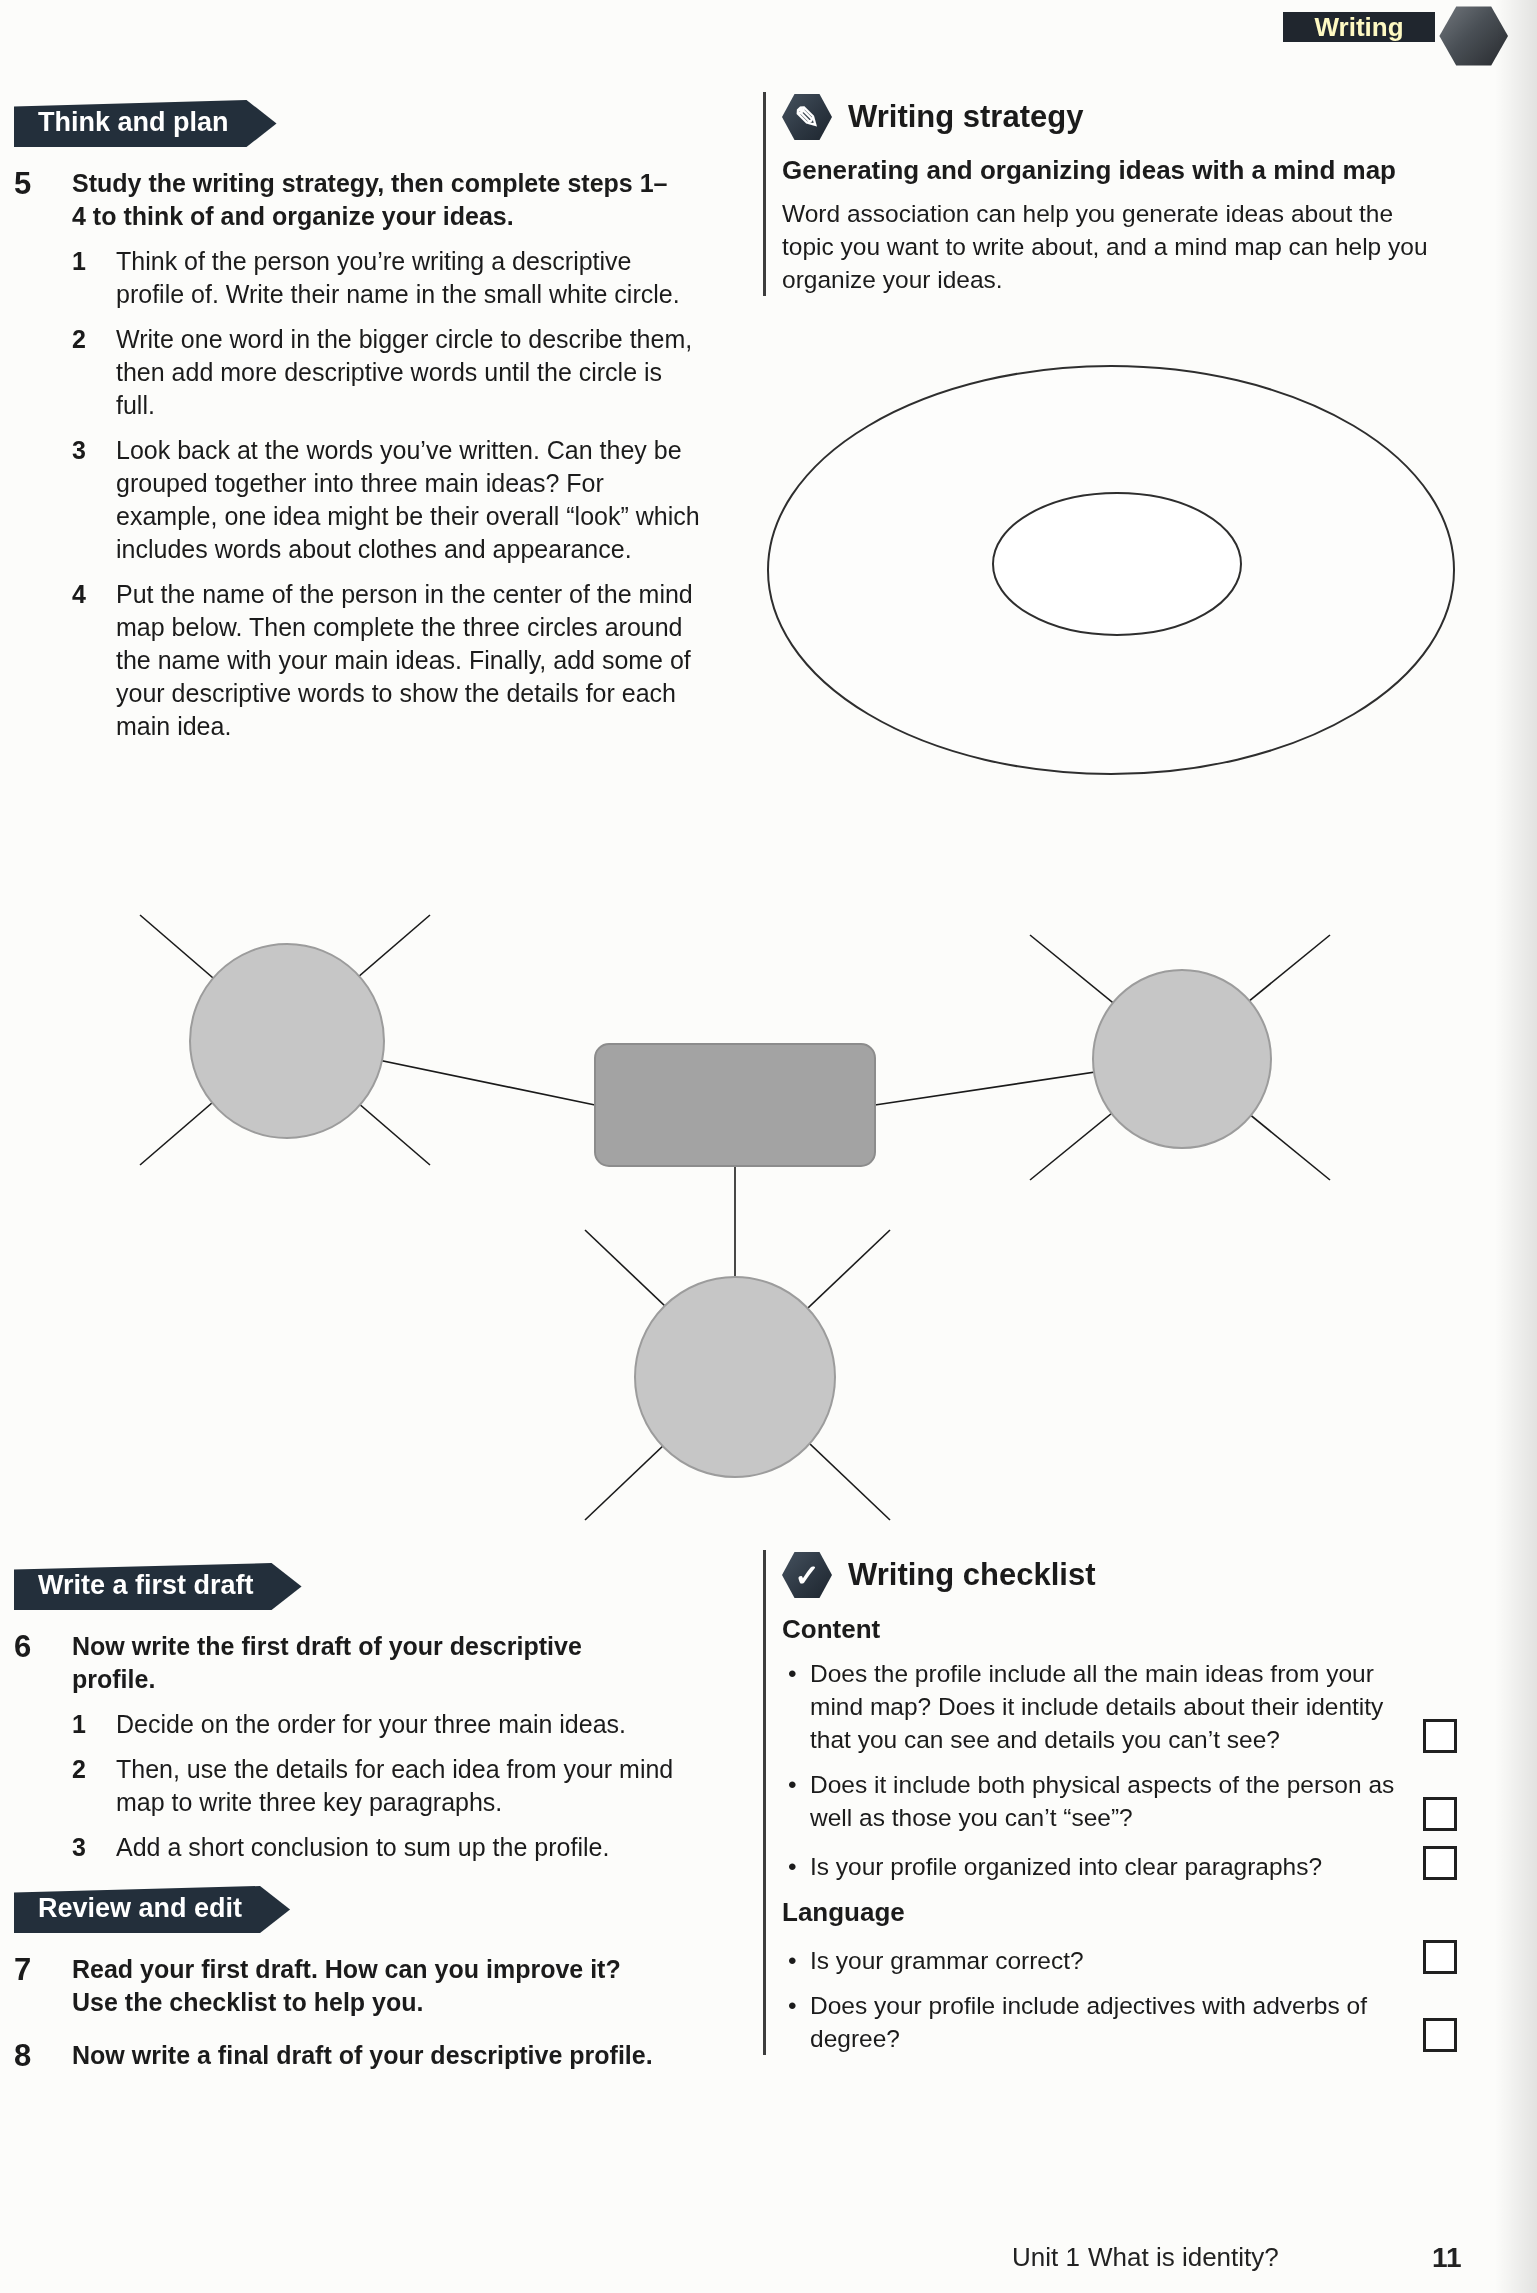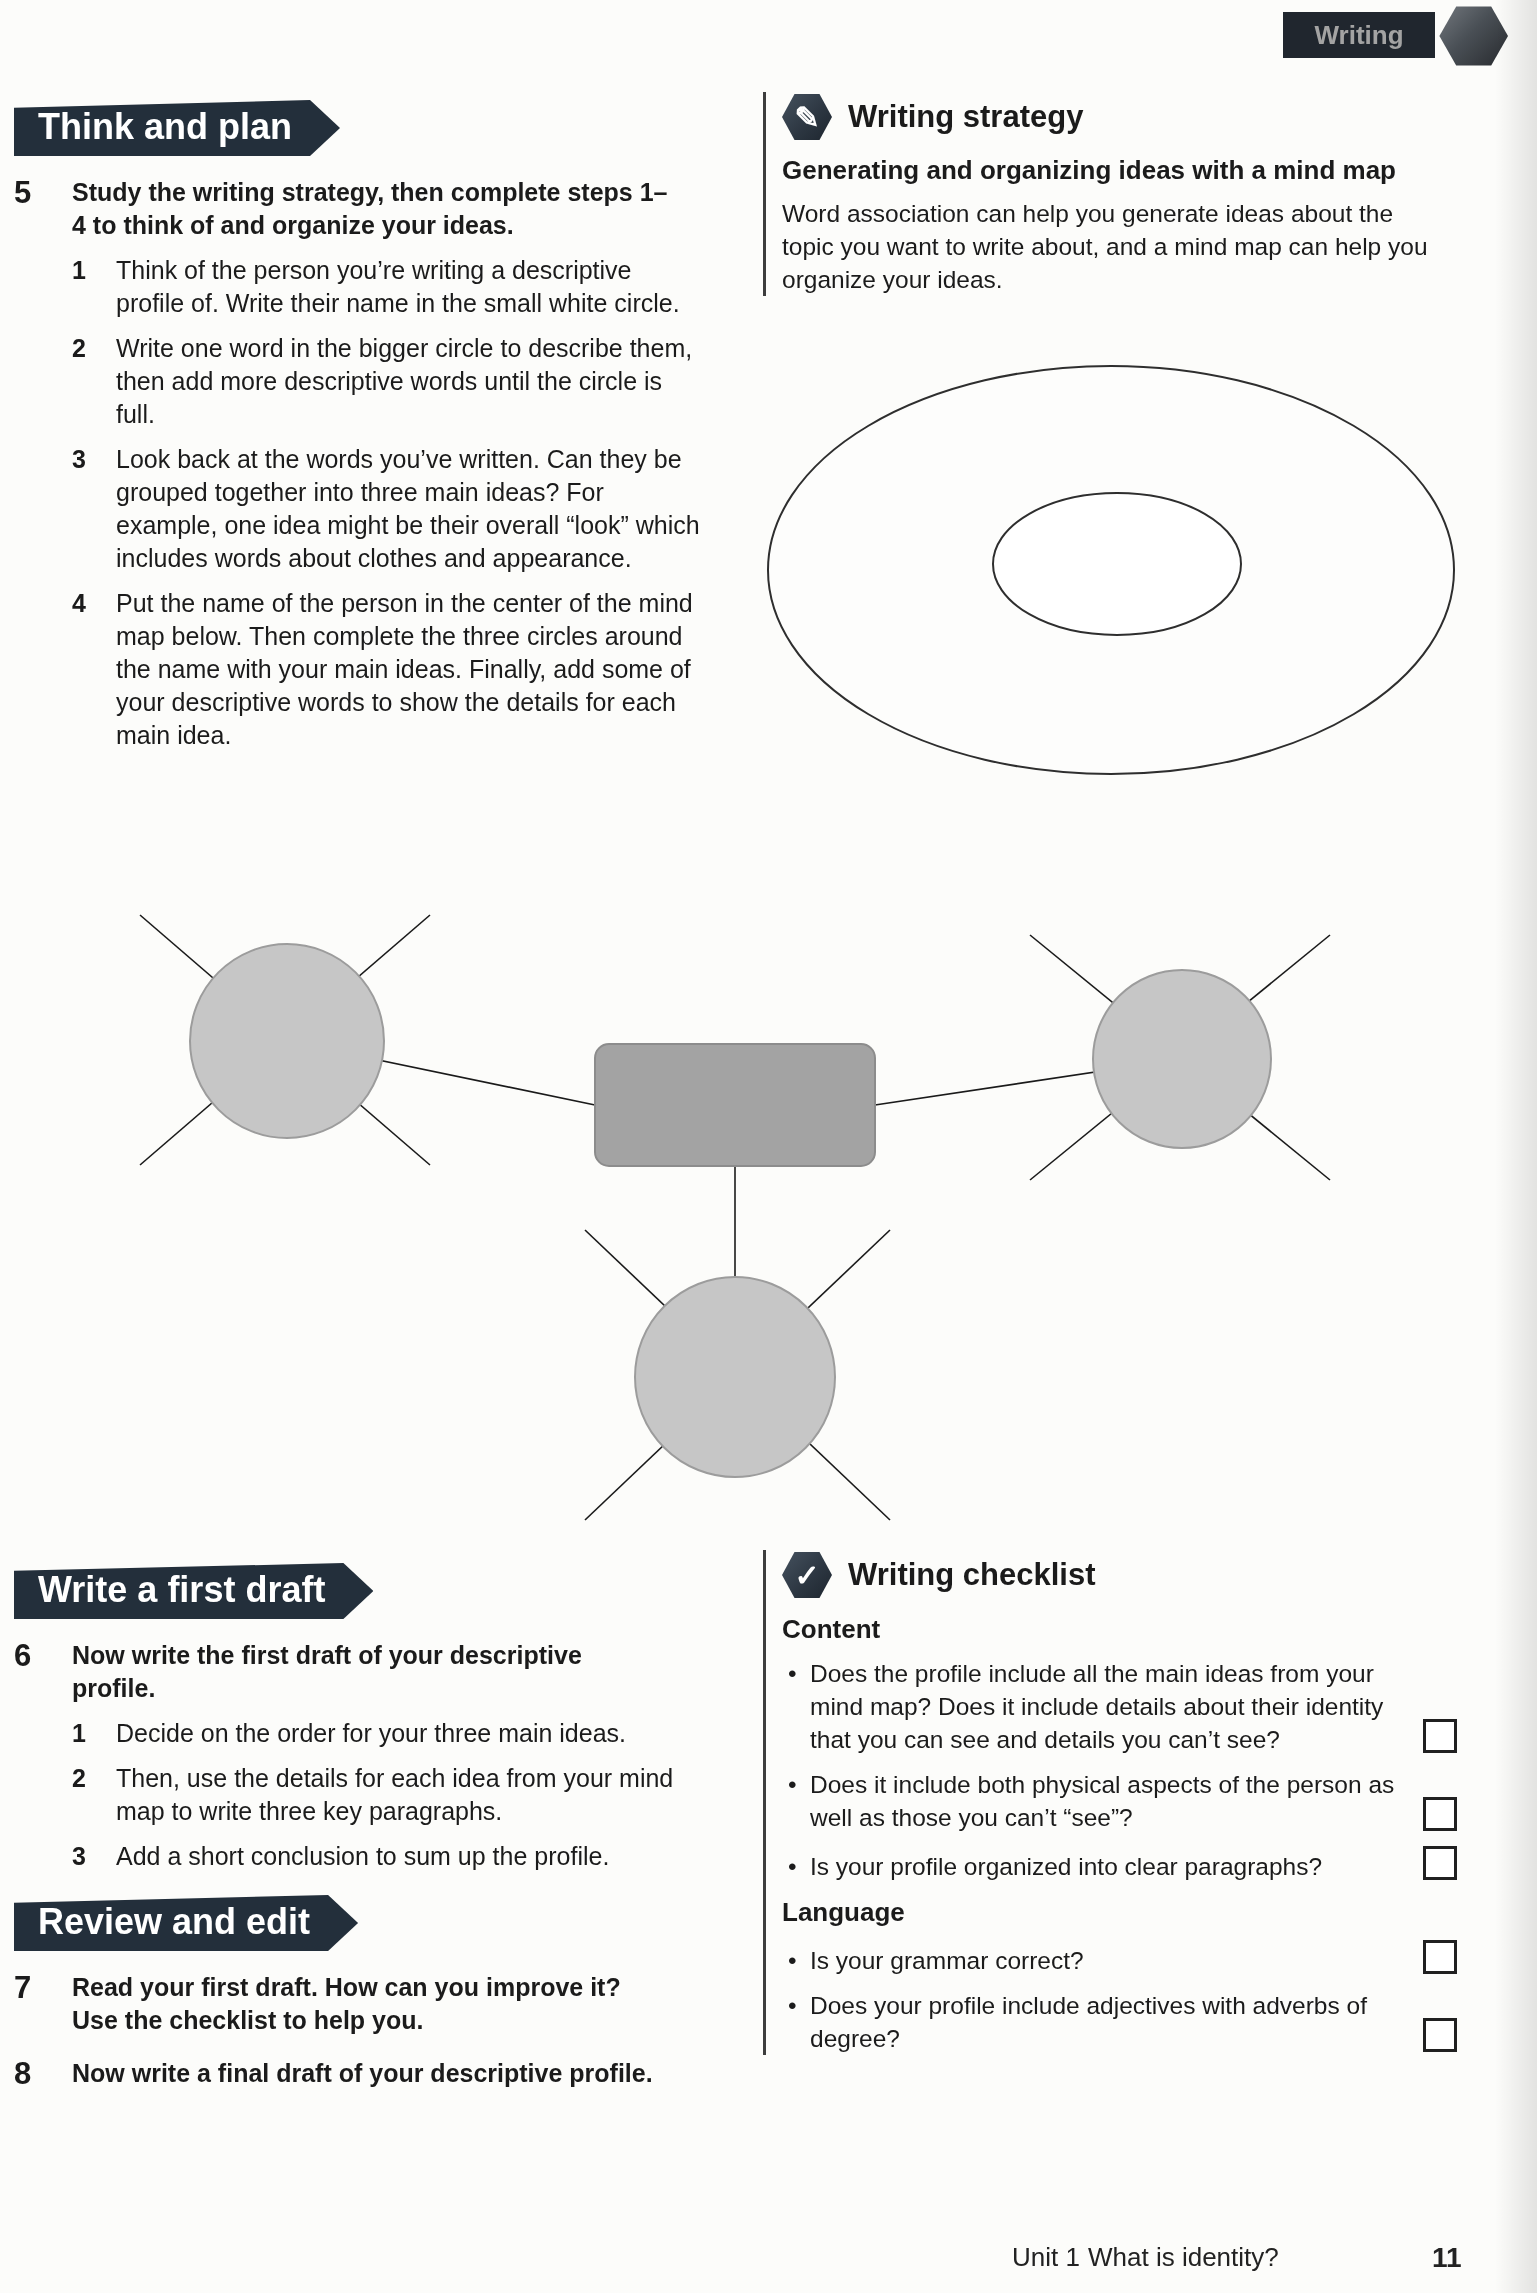--- a/index.html
+++ b/index.html
@@ -15,34 +15,34 @@
     overflow:hidden;
   }
   .edge-shade{
     position:absolute;right:0;top:0;width:42px;height:100%;
     background:linear-gradient(to right, rgba(0,0,0,0), rgba(0,0,0,0.10));
     pointer-events:none;
   }
 
   
   .writing-tag{
-    position:absolute;left:1283px;top:12px;width:152px;height:46px;
-    background:#20262e;color:#a3a3a3;font-weight:bold;font-size:26px;
+    position:absolute;left:1283px;top:12px;width:152px;height:30px;
+    background:#20262e;color:#fef9c3;font-weight:bold;font-size:26px;
     display:flex;align-items:center;justify-content:center;
   }
   .corner-hex{
     position:absolute;left:1438px;top:4px;width:70px;height:64px;
     background:linear-gradient(135deg,#757a80 0%,#4a5056 45%,#26292d 100%);
     clip-path:polygon(26% 4%, 76% 4%, 100% 50%, 76% 96%, 26% 96%, 2% 50%);
   }
 
   
   .banner{
     display:inline-block;background:#232f3b;color:#fff;
-    font-weight:bold;font-size:36px;
+    font-weight:bold;font-size:27px;
     padding:9px 48px 11px 24px;line-height:1;
     clip-path:polygon(0 14%, calc(100% - 30px) 0%, 100% 50%, calc(100% - 30px) 100%, 0% 100%);
     filter:drop-shadow(3px 4px 0 rgba(130,130,130,0.45));
   }
 
   
   .item{display:flex;margin-top:20px;}
   .item-num{width:58px;flex:0 0 58px;font-weight:bold;font-size:31px;line-height:1.1;}
   .item-body{font-size:25px;line-height:1.32;}
   .item-intro{font-weight:bold;width:600px;}

